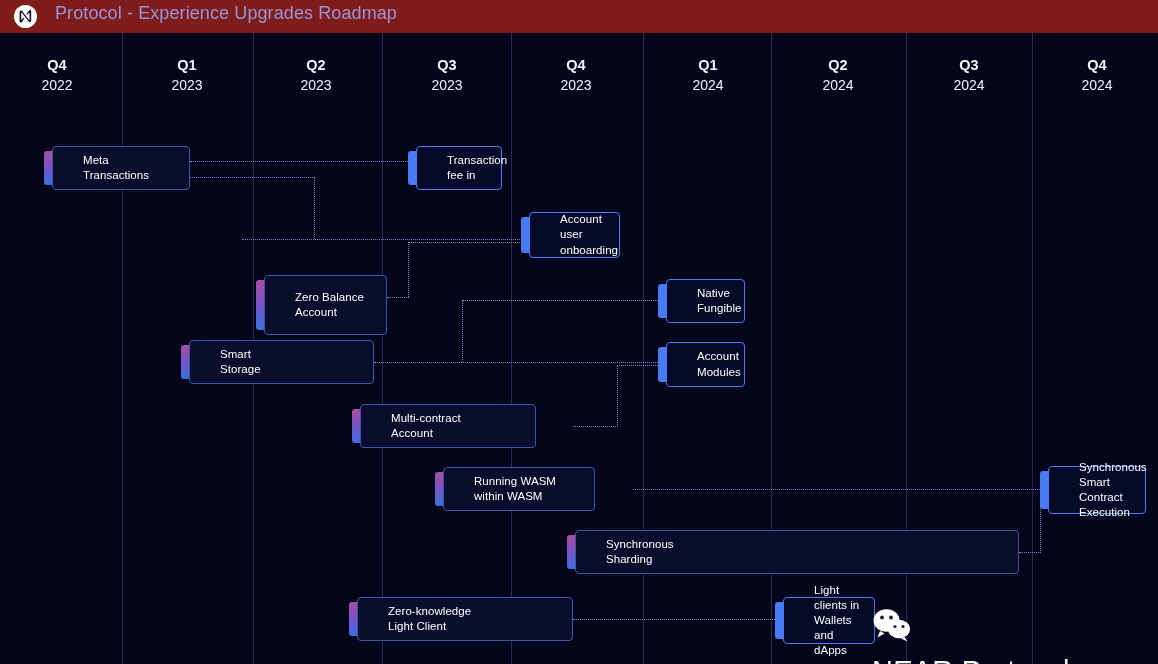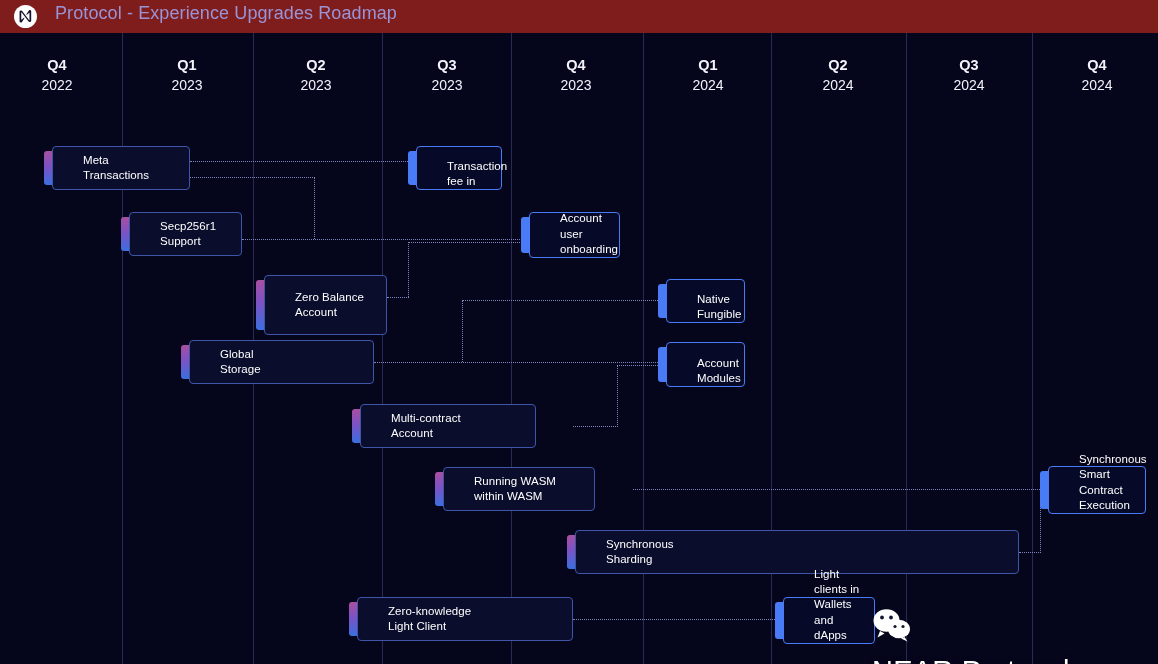--- a/index.html
+++ b/index.html
@@ -78,21 +78,21 @@
     white-space:pre-line;
     letter-spacing:.05px;
   }
 
   
   .v-grad .bar{background:linear-gradient(180deg,#a94fa0 0%,#7c52c4 45%,#3b6fe0 100%);}
   .v-grad .body{background:#0a0d2c;border:1px solid #3f55a8;}
 
   
   .v-blue .bar{background:#4a7bf7;}
-  .v-blue .body{background:#060a28;border:1.4px solid #4a7bf7;align-items:flex-end;}
+  .v-blue .body{background:#060a28;border:1.4px solid #4a7bf7;}
 
   
   .hline{
     position:absolute;height:0;
     border-top:1px dotted #7d86bd;
   }
   .vline{
     position:absolute;width:0;
     border-left:1px dotted #7d86bd;
   }
@@ -205,27 +205,20 @@
   </div>
 
   <div class="node v-blue" style="left:416px;top:146px;width:86px;height:44px">
     <div class="bar"></div>
     <div class="body">
       <span class="label">Transaction
 fee in</span>
     </div>
   </div>
 
-  <div class="node v-grad" style="left:129px;top:212px;width:113px;height:44px">
-    <div class="bar"></div>
-    <div class="body">
-      <span class="label">Secp256r1
-Support</span>
-    </div>
-  </div>
 
   <div class="node v-blue" style="left:529px;top:212px;width:91px;height:46px">
     <div class="bar"></div>
     <div class="body">
       <span class="label">Account user
 onboarding</span>
     </div>
   </div>
 
   <div class="node v-grad" style="left:264px;top:275px;width:123px;height:60px">
@@ -240,21 +233,21 @@
     <div class="bar"></div>
     <div class="body">
       <span class="label">Native
 Fungible</span>
     </div>
   </div>
 
   <div class="node v-grad" style="left:189px;top:340px;width:185px;height:44px">
     <div class="bar"></div>
     <div class="body">
-      <span class="label">Global
+      <span class="label">Smart
 Storage</span>
     </div>
   </div>
 
   <div class="node v-blue" style="left:666px;top:342px;width:79px;height:45px">
     <div class="bar"></div>
     <div class="body">
       <span class="label">Account
 Modules</span>
     </div>

